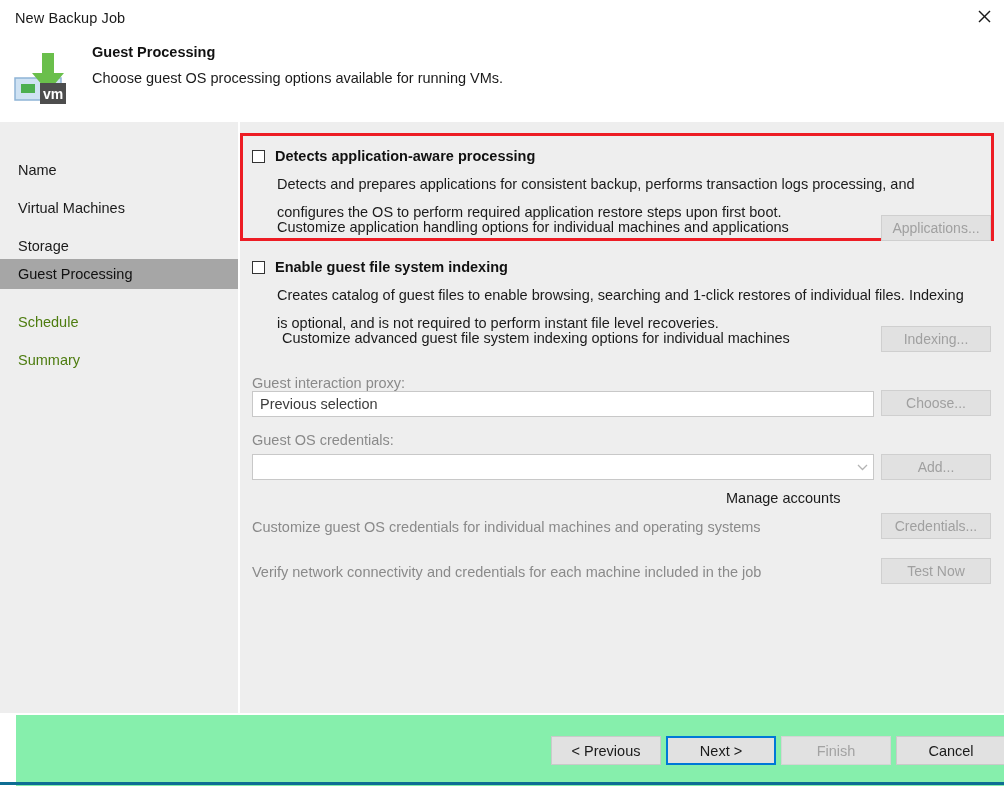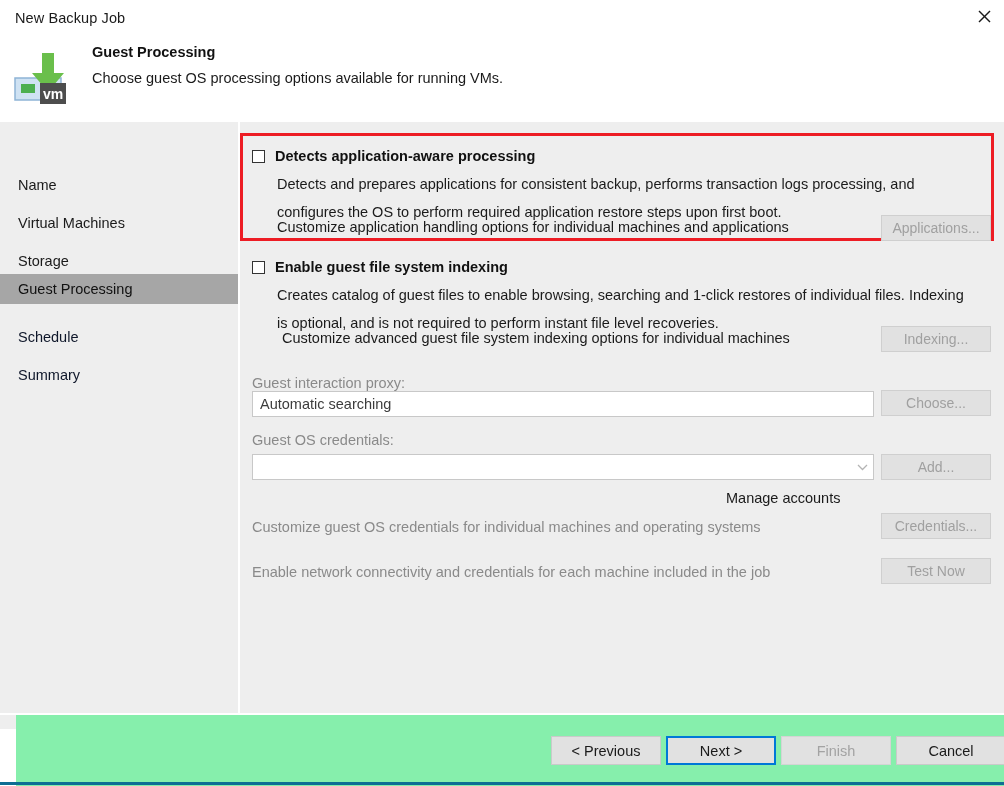--- a/index.html
+++ b/index.html
@@ -78,21 +78,21 @@
   .body-area {
     position: absolute;
     left: 0; top: 122px;
     width: 1004px; height: 591px;
     background: #eeeeee;
   }
 
   
   .sidebar {
     position: absolute;
-    left: 0; top: 16px;
+    left: 0; top: 1px;
     width: 248px; height: 591px;
     background: #eeeeee;
   }
   .sidebar-divider {
     position: absolute;
     left: 238px; top: 0;
     width: 2px; height: 591px;
     background: #ffffff;
   }
   .nav-item {
@@ -106,21 +106,21 @@
     color: #1a1a1a;
     box-sizing: border-box;
     padding-left: 18px;
     cursor: default;
   }
   .nav-item.selected {
     background: #a6a6a6;
     color: #111111;
   }
   .nav-item.disabled {
-    color: #0f172a;
+    color: #4d7c0f;
   }
 
   
   .content {
     position: absolute;
     left: 240px; top: 0;
     width: 764px; height: 591px;
   }
 
   .redbox {
@@ -324,38 +324,38 @@
 
       <div class="check-row" style="left:12px; top:137px;">
         <span class="checkbox"></span>
         <span class="check-label">Enable guest file system indexing</span>
       </div>
       <div class="desc" style="left:37px; top:159px;">Creates catalog of guest files to enable browsing, searching and 1-click restores of individual files. Indexing is optional, and is not required to perform instant file level recoveries.</div>
       <div class="row-label" style="left:42px; top:208px;">Customize advanced guest file system indexing options for individual machines</div>
       <div class="btn" style="left:641px; top:204px;">Indexing...</div>
 
       <div class="row-label dim" style="left:12px; top:253px;">Guest interaction proxy:</div>
-      <div class="field" style="left:12px; top:269px; width:622px;">Automatic searching</div>
+      <div class="field" style="left:12px; top:269px; width:622px;">Previous selection</div>
       <div class="btn" style="left:641px; top:268px;">Choose...</div>
 
       <div class="row-label dim" style="left:12px; top:310px;">Guest OS credentials:</div>
       <div class="combo" style="left:12px; top:332px; width:622px;">
         <span class="combo-arrow">
           <svg width="11" height="8" viewBox="0 0 11 8">
             <polyline points="1,2 5.5,6.5 10,2" fill="none" stroke="#b4b4b4" stroke-width="1.3"></polyline>
           </svg>
         </span>
       </div>
       <div class="btn" style="left:641px; top:332px;">Add...</div>
       <div class="link" style="left:486px; top:368px;">Manage accounts</div>
 
       <div class="row-label dim" style="left:12px; top:397px;">Customize guest OS credentials for individual machines and operating systems</div>
       <div class="btn" style="left:641px; top:391px;">Credentials...</div>
 
-      <div class="row-label dim" style="left:12px; top:442px;">Enable network connectivity and credentials for each machine included in the job</div>
+      <div class="row-label dim" style="left:12px; top:442px;">Verify network connectivity and credentials for each machine included in the job</div>
       <div class="btn" style="left:641px; top:436px;">Test Now</div>
 
     </div>
   </div>
 
   <div class="footer-divider"></div>
   <div class="footer">
     <div class="footer-btn" style="left:535px;">&lt; Previous</div>
     <div class="footer-btn disabled" style="left:765px;">Finish</div>
     <div class="footer-btn default" style="left:650px;">Next &gt;</div>

